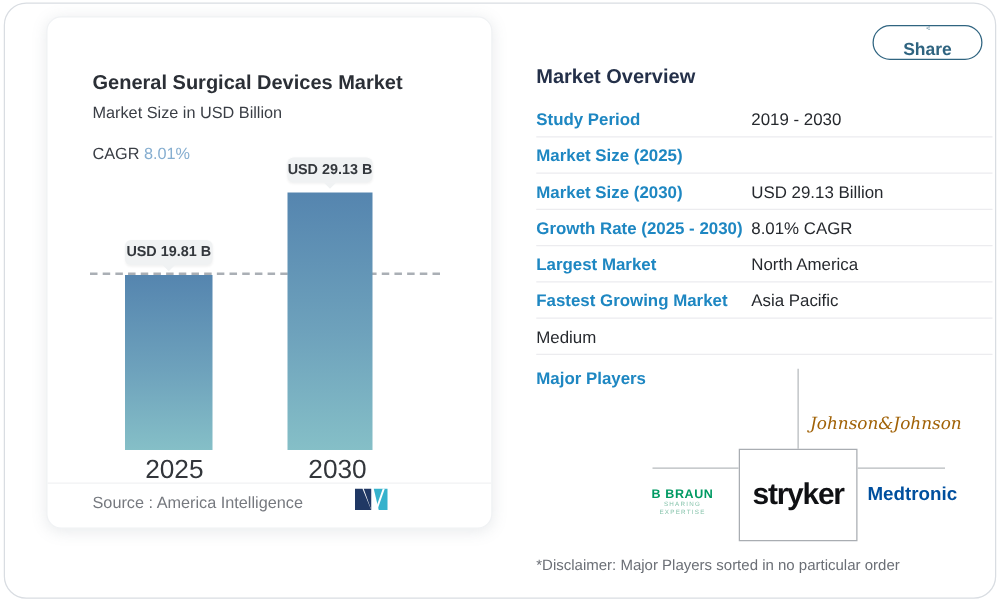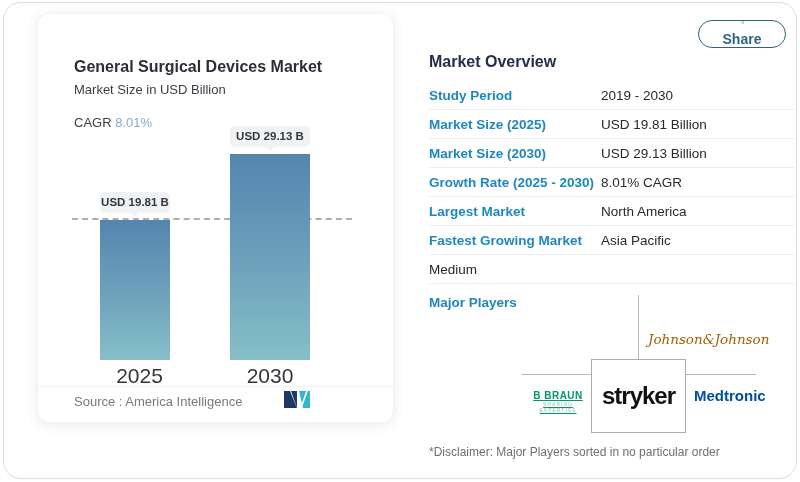--- a/index.html
+++ b/index.html
@@ -47,21 +47,21 @@
   
   .logo-boston { position:absolute; left:538px; top:314px; width:86px; color:#16355f;
     font-family:"Liberation Serif", serif; font-weight:600; font-size:16px; line-height:15px; }
   .logo-boston .l1 { margin-left:16px; }
   .logo-boston .l2 { margin-left:0; }
   .logo-jnj { position:absolute; left:644px; top:328px; width:110px; color:#a16207;
     font-family:"DejaVu Serif", serif; font-style:italic; font-weight:400; font-size:13.5px; }
   .stryker-box { position:absolute; left:587px; top:356px; width:95px; height:74px;
     background:#fff; border:1px solid #a9adb2; display:flex; align-items:center; justify-content:center; z-index:2;text-align:right; }
   .logo-stryker { font-size:24px; font-weight:800; color:#101114; letter-spacing:-1px; }
-  .logo-bbraun { position:absolute; left:524px; top:387px; width:60px; text-align:center; color:#009a63;text-decoration:underline; }
+  .logo-bbraun { position:absolute; left:512px; top:387px; width:60px; text-align:center; color:#009a63; }
   .logo-bbraun .bb-name { font-size:10px; font-weight:800; letter-spacing:.5px; }
   .logo-bbraun .bb-tag { font-size:5px; letter-spacing:1px; color:#86c3ab; }
   .logo-medtronic { position:absolute; left:690px; top:384px; font-size:15px; font-weight:700; color:#004f9e; }
   .disclaimer { position:absolute; left:425px; top:442px; font-size:12px; color:#6b6f76; }
   
   .share-btn {
     position:absolute; left:694px; top:17px; width:88px; height:28px;
     border:1.5px solid #2f6480; border-radius:17px; background:#fff;
     display:flex; align-items:center; justify-content:center; gap:7px;
     color:#2f6480; font-size:14px; font-weight:600; cursor:pointer;flex-direction:column;
@@ -91,21 +91,21 @@
       <span class="cagr-val">8.01%</span>
     </div>
 
     <div class="dash-line" style="top: 204px;"></div>
 
     <div class="bar-group" style="left:62px">
       <div class="chip">USD 19.81 B</div>
       <div class="chip-pointer"></div>
       <div class="bar" style="height: 140px;"></div>
     </div>
-    <div class="bar-group" style="left:192px; width:80px">
+    <div class="bar-group" style="left:192px; width:68px">
       <div class="chip">USD 29.13 B</div>
       <div class="chip-pointer"></div>
       <div class="bar" style="height: 206px;"></div>
     </div>
 
     <div class="x-label" style="left:62px">2025</div>
     <div class="x-label" style="left:192px; width:80px">2030</div>
 
     <div class="cc-footer-divider"></div>
     <div class="cc-source">Source :  America Intelligence</div>
@@ -119,21 +119,20 @@
 
   <div class="ov-heading">Market Overview</div>
 
   <div class="ov-table">
     <div class="ov-row">
       <span class="ov-label">Study Period</span>
       <span class="ov-value">2019 - 2030</span>
     </div>
     <div class="ov-row">
       <span class="ov-label">Market Size (2025)</span>
-      <span class="ov-value">USD 19.81 Billion</span>
     </div>
     <div class="ov-row">
       <span class="ov-label">Market Size (2030)</span>
       <span class="ov-value">USD 29.13 Billion</span>
     </div>
     <div class="ov-row">
       <span class="ov-label">Growth Rate (2025 - 2030)</span>
       <span class="ov-value">8.01% CAGR</span>
     </div>
     <div class="ov-row">

